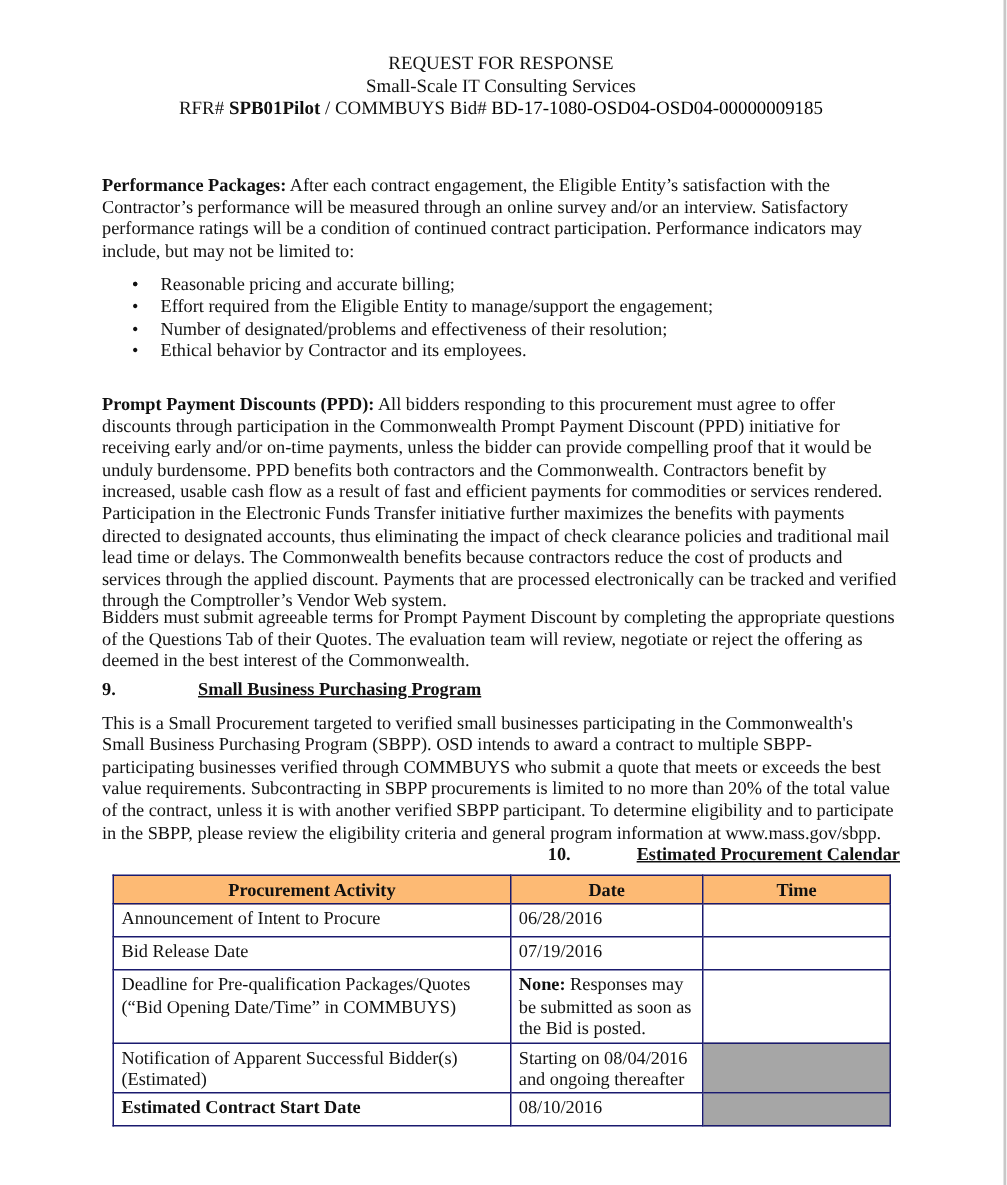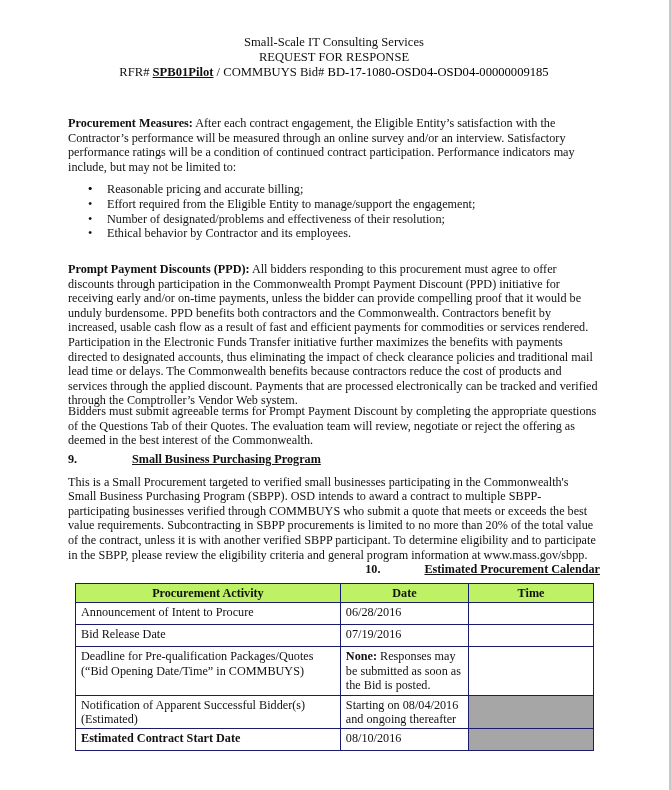--- a/index.html
+++ b/index.html
@@ -33,21 +33,21 @@
     }
     .header {
       position: absolute;
       left: 0;
       top: 35px;
       width: 532px;
       text-align: center;
       font-size: 12.6px;
       line-height: 15px;
     }
-    .header .rfr-id { font-weight: bold; text-decoration: underline; }
+    .header .rfr-id { font-weight: bold; }
     .header .bid-id { font-weight: normal; color: #000000; }
     p { margin: 0; }
     .block {
       position: absolute;
       left: 0;
       width: 532px;
     }
     .lead { font-weight: bold; }
     ul.bullets {
       list-style: none;
@@ -83,21 +83,21 @@
       font-size: 12.2px;
       line-height: 14.4px;
     }
     table.calendar th, table.calendar td {
       border: 1.5px solid #1a1a6e;
       padding: 2px 5px;
       vertical-align: top;
       text-align: left;
     }
     table.calendar th {
-      background: #bef264;
+      background: #fdba74;
       text-align: center;
       font-weight: bold;
       height: 14px;
     }
     table.calendar td.gray {
       background: #a6a6a6;
     }
     .col-activity { width: 256px; }
     .col-date { width: 118px; }
     .col-time { width: 115px; }
@@ -105,29 +105,29 @@
     .bold { font-weight: bold; }
   </style>
 </head>
 <body>
 
 <div class="right-edge"></div>
 
 <div class="page">
 
   <div class="header">
+    <div>REQUEST FOR RESPONSE</div>
     <div>Small-Scale IT Consulting Services</div>
-    <div>REQUEST FOR RESPONSE</div>
     <div>
       <span>RFR# </span><span class="rfr-id">SPB01Pilot</span><span> / COMMBUYS Bid# </span><span class="bid-id">BD-17-1080-OSD04-OSD04-00000009185</span>
     </div>
   </div>
 
   <div class="block" style="top:116px;">
-    <p><span class="lead">Procurement Measures:</span><span> After each contract engagement, the Eligible Entity’s satisfaction with the Contractor’s performance will be measured through an online survey and/or an interview.  Satisfactory performance ratings will be a condition of continued contract participation.  Performance indicators may include, but may not be limited to:</span></p>
+    <p><span class="lead">Performance Packages:</span><span> After each contract engagement, the Eligible Entity’s satisfaction with the Contractor’s performance will be measured through an online survey and/or an interview.  Satisfactory performance ratings will be a condition of continued contract participation.  Performance indicators may include, but may not be limited to:</span></p>
     <ul class="bullets" style="margin-top:8px;">
       <li><span class="bullet">•</span></li>
       <li><span class="bullet">•</span><span>Reasonable pricing and accurate billing;</span></li>
       <li><span class="bullet">•</span><span>Effort required from the Eligible Entity to manage/support the engagement;</span></li>
       <li><span class="bullet">•</span><span>Number of designated/problems and effectiveness of their resolution;</span></li>
       <li><span class="bullet">•</span><span>Ethical behavior by Contractor and its employees.</span></li>
     </ul>
   </div>
 
   <div class="block" style="top:262px;">

